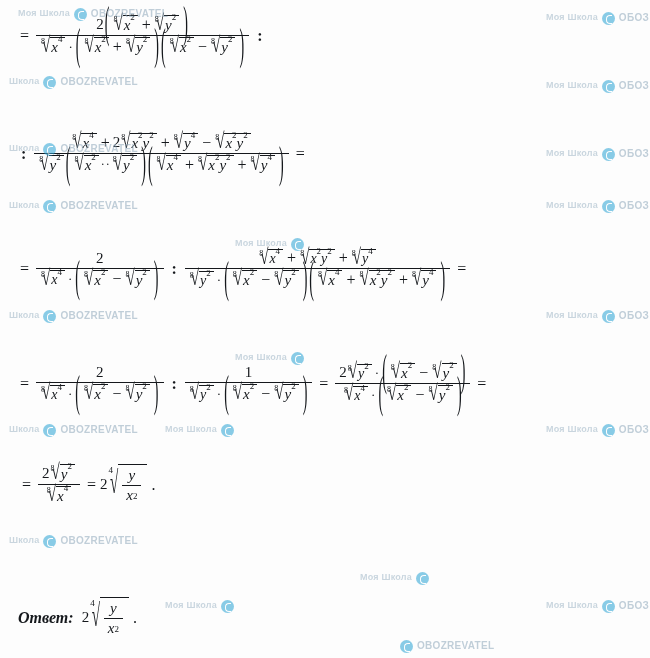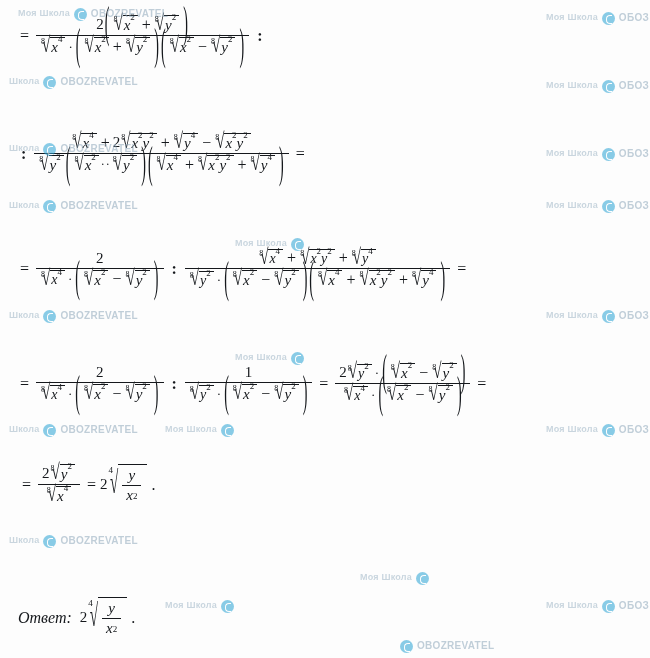--- a/index.html
+++ b/index.html
@@ -158,21 +158,21 @@
     display: inline-flex;
     align-items: center;
     padding: 0 2px;
   }
 
   .dot { margin: 0 2px; font-size: 13px; }
   .colon { font-size: 16px; margin: 0 5px; font-weight: bold; }
   .eqsign { font-size: 16px; margin: 0 4px; }
 
   .answer-label {
-    font-weight: normal;
+    font-weight: bold;
     font-style: italic;
     font-size: 16px;
     margin-right: 8px;
   }
 
   .ellipsis { letter-spacing: 1px; margin: 0 1px; font-size: 12px; }
 </style>
 </head>
 <body>
 

